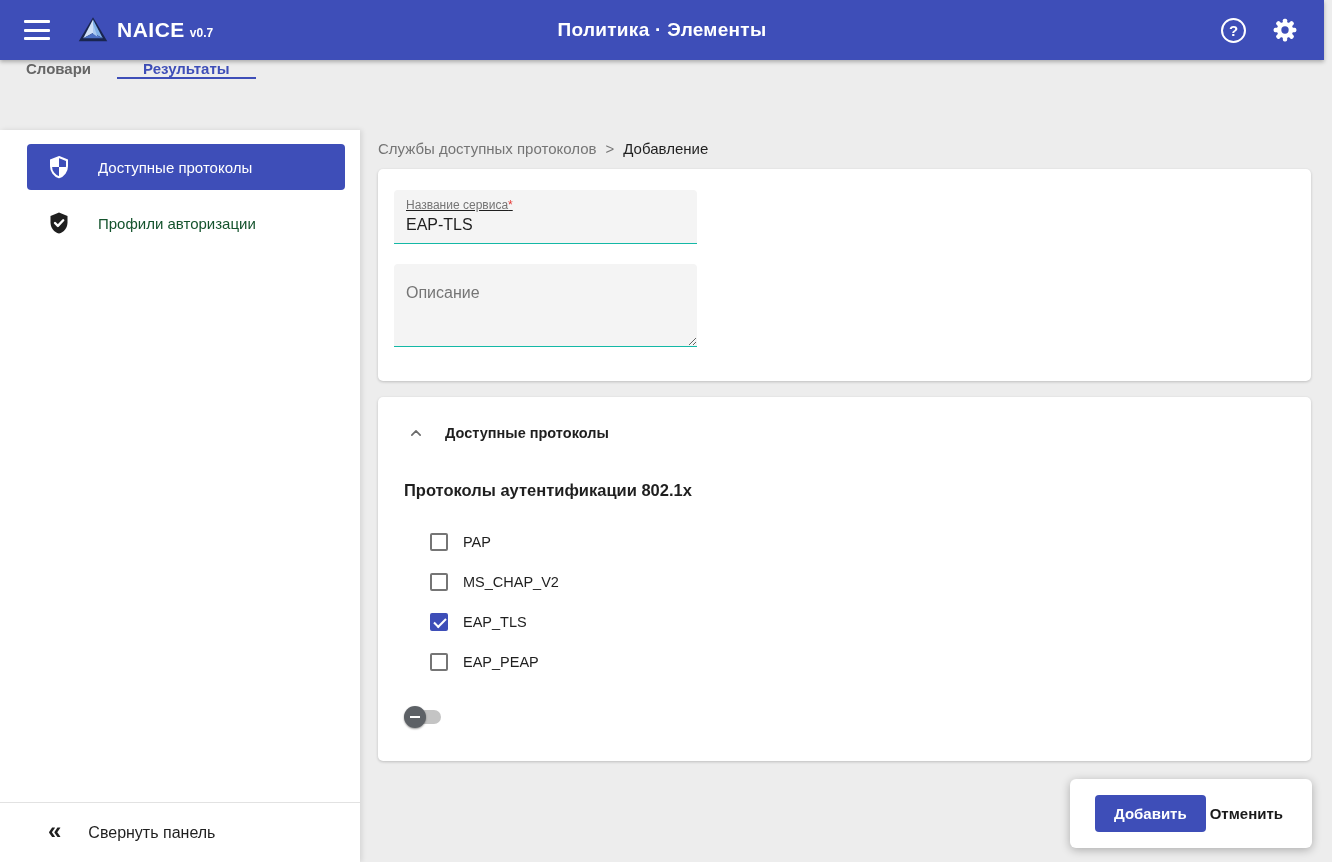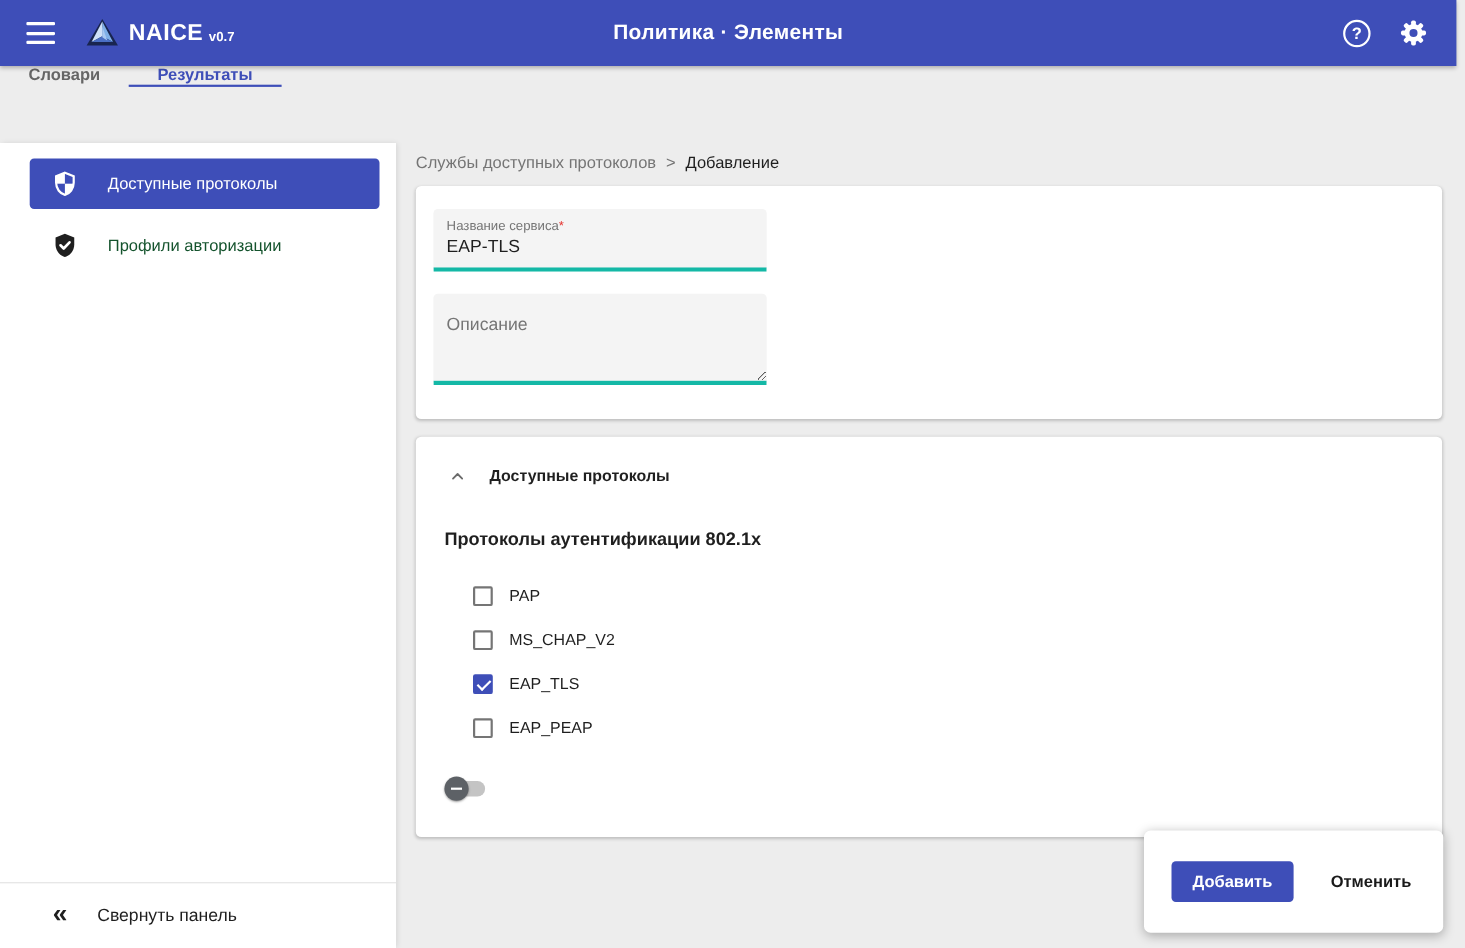--- a/index.html
+++ b/index.html
@@ -46,21 +46,21 @@
   .bc-parent { color:#757575; cursor:pointer; }
   .bc-sep { color:#757575; }
   .bc-current { color:#1f1f1f; font-weight:normal; }
 
   .card { background:#fff; border-radius:5px; box-shadow:0 1px 3px rgba(0,0,0,.2); }
   .card-form { margin-top:12px; height:212px; padding:21px 16px; }
   .card-protocols { margin-top:16px; height:364px; padding:18px 24px; }
 
   
   .field { width:303px; background:#f4f4f4; border-radius:4px 4px 0 0;
-    border-bottom:4px solid #14b8a6; padding:8px 12px 6px; }
+    border-bottom:1px solid #14b8a6; padding:8px 12px 6px;text-decoration:underline; }
   .field-label { font-size:12px; color:#757575; }
   .req { color:#e53935; }
   .field input { width:100%; border:none; outline:none; background:transparent;
     font-family:"Liberation Sans",sans-serif; font-size:16px; color:#1f1f1f; padding:4px 0 3px; }
   .field-desc { margin-top:20px; height:83px; padding:0; }
   .field-desc textarea { width:100%; height:100%; border:none; outline:none; background:transparent;
     font-family:"Liberation Sans",sans-serif; font-size:16px; color:#1f1f1f; padding:20px 12px;
     resize:both; }
   .field-desc textarea::placeholder { color:#757575; opacity:1; }
 
@@ -79,21 +79,21 @@
   .mab-row { display:flex; align-items:center; margin:24px 0 0 2px; }
   .switch { position:relative; width:40px; height:22px; cursor:pointer; flex:none; }
   .switch-track { position:absolute; left:4px; top:4px; width:33px; height:14px; border-radius:7px; background:#c4c4c4; }
   .switch-thumb { position:absolute; left:0; top:0; width:22px; height:22px; border-radius:50%;
     background:#5d6166; box-shadow:0 1px 2px rgba(0,0,0,.4); display:flex; align-items:center; justify-content:center; }
   .switch-thumb::after { content:""; width:10px; height:2px; background:#fff; }
   .mab-lbl { font-size:15.5px; font-weight:bold; margin-left:14px; }
 
   
   .action-card { position:absolute; right:12px; bottom:14px; background:#fff; border-radius:6px;
-    box-shadow:0 2px 10px rgba(0,0,0,.28); padding:28px 25px; display:flex; align-items:center; gap:30px; z-index:30; }
+    box-shadow:0 2px 10px rgba(0,0,0,.28); padding:16px 25px; display:flex; align-items:center; z-index:30; }
   .btn-primary { background:#3e4eb8; color:#fff; border:none; border-radius:4px; padding:10px 19px;
     font-family:"Liberation Sans",sans-serif; font-size:15px; font-weight:bold; cursor:pointer; }
   .btn-text { background:none; border:none; font-family:"Liberation Sans",sans-serif; font-size:15px;
     font-weight:bold; color:#1a1a1a; cursor:pointer; padding:10px 4px; }
 
   .icon24 { width:24px; height:24px; flex:none; }
   .icon20 { width:20px; height:20px; flex:none; }
 </style>
 </head>
 <body>

